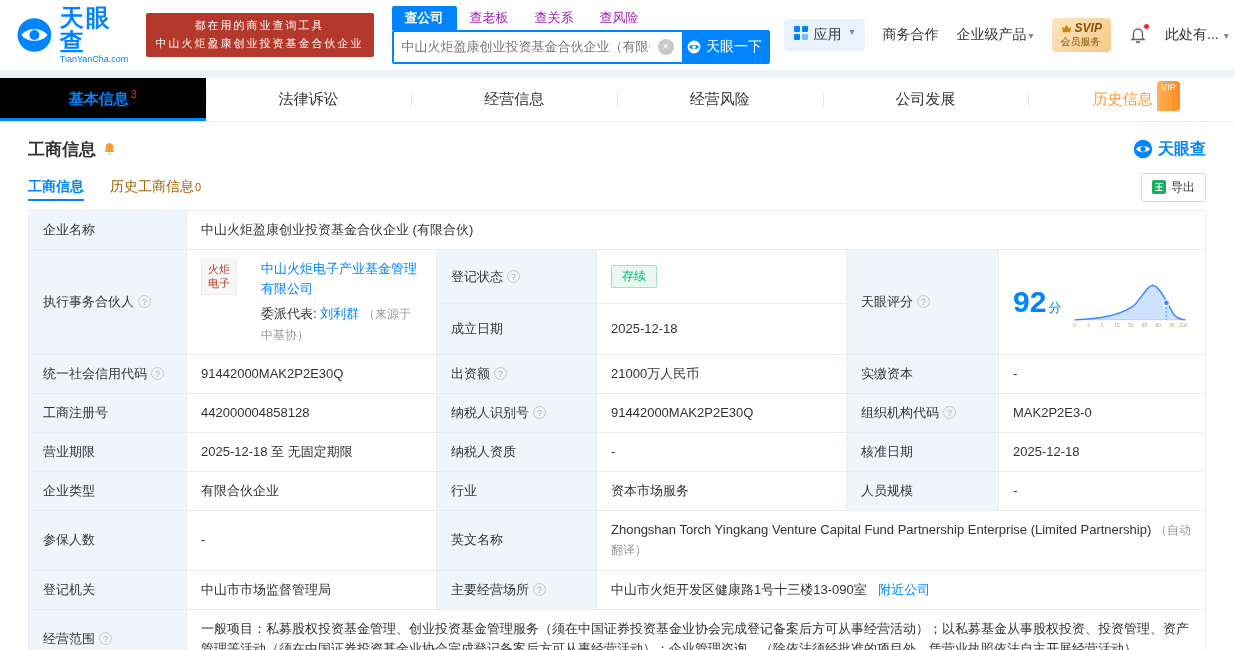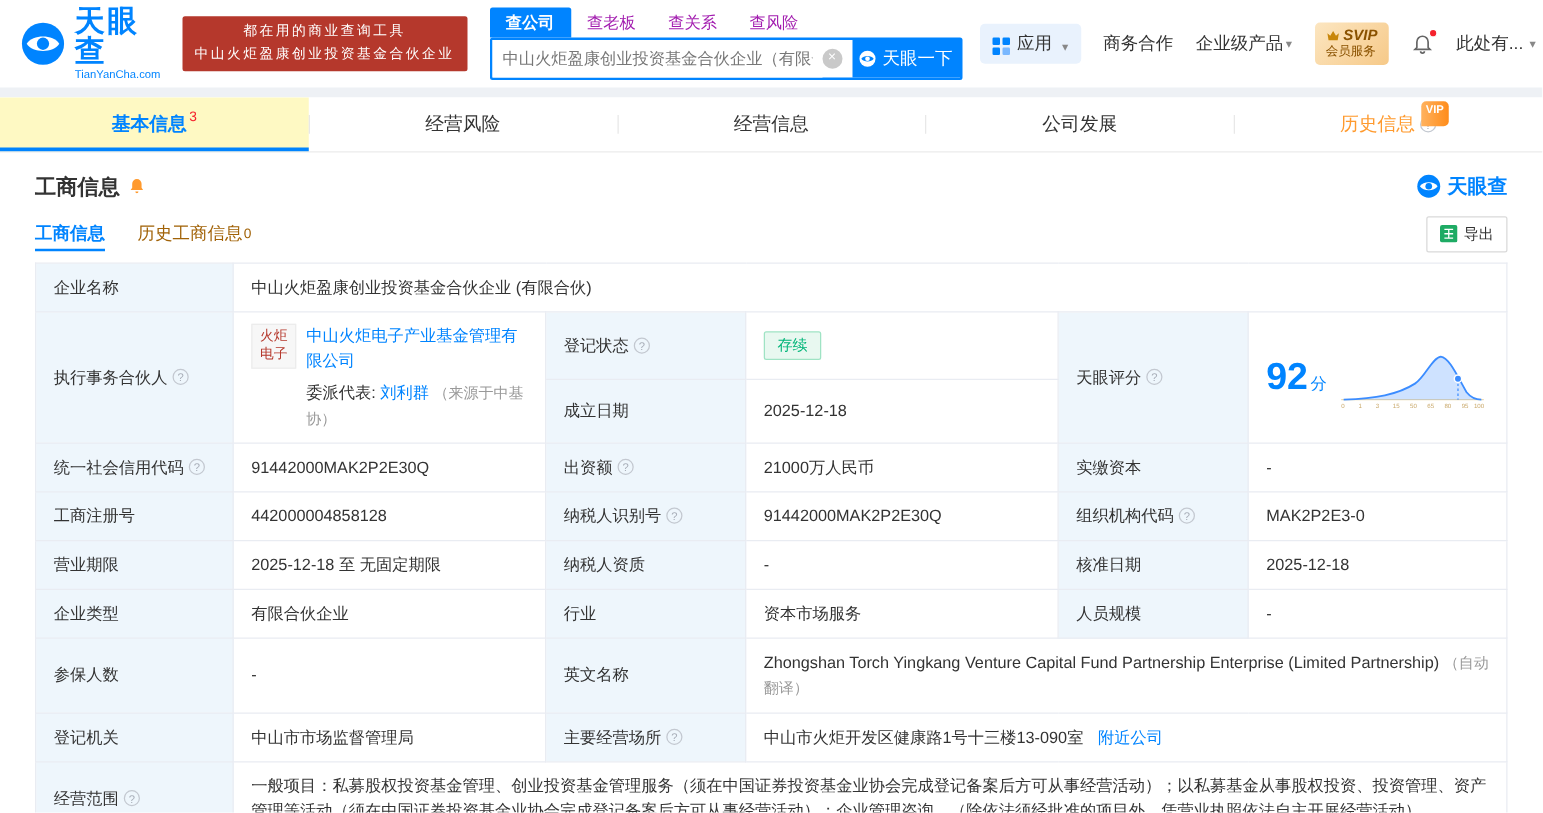--- a/index.html
+++ b/index.html
@@ -18,46 +18,46 @@
   .s-tabs{display:flex;font-size:13px;}
   .s-tab{padding:3px 13px;cursor:pointer;color:#a21caf}
   .s-tab.active{background:#0084ff;color:#fff;font-weight:bold;border-radius:2px 2px 0 0}
   .s-box{display:flex;border:2px solid #0084ff;width:378px;height:34px;border-radius:2px;background:#fff}
   .s-input{flex:1;min-width:0;border:none;outline:none;padding:0 8px;font-size:13px;color:#777}
   .s-clear{width:16px;height:16px;border-radius:50%;background:#c9c9c9;color:#fff;font-size:11px;
     line-height:15px;text-align:center;align-self:center;margin-right:8px;cursor:pointer;flex:none}
   .s-btn{width:86px;background:#0084ff;color:#fff;border:none;font-size:14px;cursor:pointer;
     display:flex;align-items:center;justify-content:center;gap:5px;flex:none}
   .menu{margin-left:auto;display:flex;align-items:center;gap:18px;font-size:14px;white-space:nowrap}
-  .apps{display:flex;align-items:flex-end;gap:6px;background:#e9f2fd;padding:7px 10px;border-radius:4px;cursor:pointer}
+  .apps{display:flex;align-items:flex-start;gap:6px;background:#e9f2fd;padding:7px 10px;border-radius:4px;cursor:pointer}
   .grid-icon{display:grid;grid-template-columns:6px 6px;grid-gap:2px}
   .grid-icon i{width:6px;height:6px;background:#0084ff;border-radius:1px}
   .grid-icon i:last-child{background:#7ab8ff}
   .caret{font-size:10px;color:#888;margin-left:2px}
   .menu-item{cursor:pointer;display:flex;align-items:center}
   .svip{background:linear-gradient(135deg,#fce6c1,#f6c988);border-radius:4px;padding:3px 9px;
     line-height:1.25;cursor:pointer;text-align:left}
   .svip .l1{color:#8a5200;font-weight:bold;font-size:12px;display:flex;align-items:center;gap:3px;font-style:italic}
   .svip .l2{color:#8a5200;font-size:10px}
   .bell-wrap{position:relative;cursor:pointer;display:flex}
   .dot{position:absolute;top:-3px;right:-3px;width:7px;height:7px;background:#f5222d;border-radius:50%;border:1px solid #fff}
   .user{display:flex;align-items:center;gap:3px;cursor:pointer}
 
   .strip{height:8px;background:#eef1f5}
 
   
   .nav{display:flex;height:44px;background:#fff;border-bottom:1px solid #ebebeb}
   .nav-tab{flex:1;display:flex;align-items:center;justify-content:center;font-size:15px;cursor:pointer;position:relative}
   .nav-tab + .nav-tab::before{content:"";position:absolute;left:0;top:14px;bottom:14px;width:1px;background:#e8e8e8}
-  .nav-tab.active{color:#0084ff;font-weight:bold;background:#fef9c3}
+  .nav-tab.active{color:#0084ff;font-weight:bold;background:#000000}
   .nav-tab.active::after{content:"";position:absolute;left:0;right:0;bottom:0;height:3px;background:#0084ff}
   .sup{color:#f5222d;font-size:11px;margin-left:2px;transform:translateY(-6px);display:inline-block;font-weight:normal}
   .nav-tab.history{color:#ff9a2e}
   .vip-tag{position:absolute;top:3px;left:calc(50% + 26px);background:linear-gradient(90deg,#ffb25e,#ff8c1a);
-    color:#fff;font-size:9px;padding:0 4px;height:20px;line-height:13px;border-radius:4px 4px 4px 0;font-weight:bold}
+    color:#fff;font-size:9px;padding:0 4px;height:30px;line-height:13px;border-radius:4px 4px 4px 0;font-weight:normal}
 
   
   .card{padding:10px 28px 0}
   .card-hd{display:flex;align-items:center;height:34px}
   .card-title{font-size:17px;font-weight:bold}
   .hd-bell{margin-left:6px;display:flex}
   .brand{margin-left:auto;display:flex;align-items:center;gap:5px;color:#0084ff;font-weight:bold;font-size:16px}
   .sub-tabs{display:flex;align-items:center;gap:26px;height:42px;font-size:14px}
   .sub-tab{color:#a16207;cursor:pointer;height:100%;display:flex;align-items:center;position:relative}
   .sub-tab.active{color:#0084ff;font-weight:bold}
@@ -70,21 +70,21 @@
   table.tbl{width:100%;border-collapse:collapse;table-layout:fixed;font-size:13px;margin-top:2px}
   .tbl td{border:1px solid #e9ecf2;padding:9px 14px;vertical-align:middle;word-break:break-word;line-height:1.55}
   td.lbl{background:#eef6fc;color:#333}
   .q{display:inline-block;width:13px;height:13px;border:1px solid #c3c8d0;border-radius:50%;font-size:9px;
     line-height:12px;text-align:center;color:#a8aeb8;margin-left:4px;vertical-align:1px;cursor:pointer}
   .q::after{content:"?"}
   .link{color:#0084ff;text-decoration:none;cursor:pointer}
   .gray{color:#999;font-size:12px}
   .badge-green{display:inline-block;background:#e8f8f0;color:#00b578;border:1px solid #9fe3c4;
     padding:1px 10px;font-size:12px;border-radius:2px}
-  .partner{display:flex;gap:8px;align-items:flex-start}
+  .partner{display:flex;gap:24px;align-items:flex-start}
   .p-logo{width:36px;height:36px;background:#f7f7f7;border:1px solid #ececec;color:#b5382c;font-size:11px;
     line-height:1.25;display:flex;align-items:center;justify-content:center;text-align:center;flex:none;padding:2px}
   .p-delegate{margin-top:5px}
   .score-wrap{display:flex;align-items:center;gap:10px}
   .score-num{color:#0084ff;white-space:nowrap}
   .score-big{font-size:30px;font-weight:bold}
   .score-unit{font-size:13px;margin-left:2px}
   .tick{font-size:5px;fill:#c9a86a}
 </style>
 </head>
@@ -169,24 +169,27 @@
 </div>
 
 <div class="strip"></div>
 
 <div class="nav">
   <div class="nav-tab active">
     <span>基本信息</span>
     <span class="sup">3</span>
   </div>
   <div class="nav-tab">
-    <span>经营风险</span>
+    <span>法律诉讼</span>
   </div>
   <div class="nav-tab">
     <span>经营信息</span>
+  </div>
+  <div class="nav-tab">
+    <span>经营风险</span>
   </div>
   <div class="nav-tab">
     <span>公司发展</span>
   </div>
   <div class="nav-tab history">
     <span>历史信息</span>
     <span class="q"></span>
     <span class="vip-tag">VIP</span>
   </div>
 </div>

